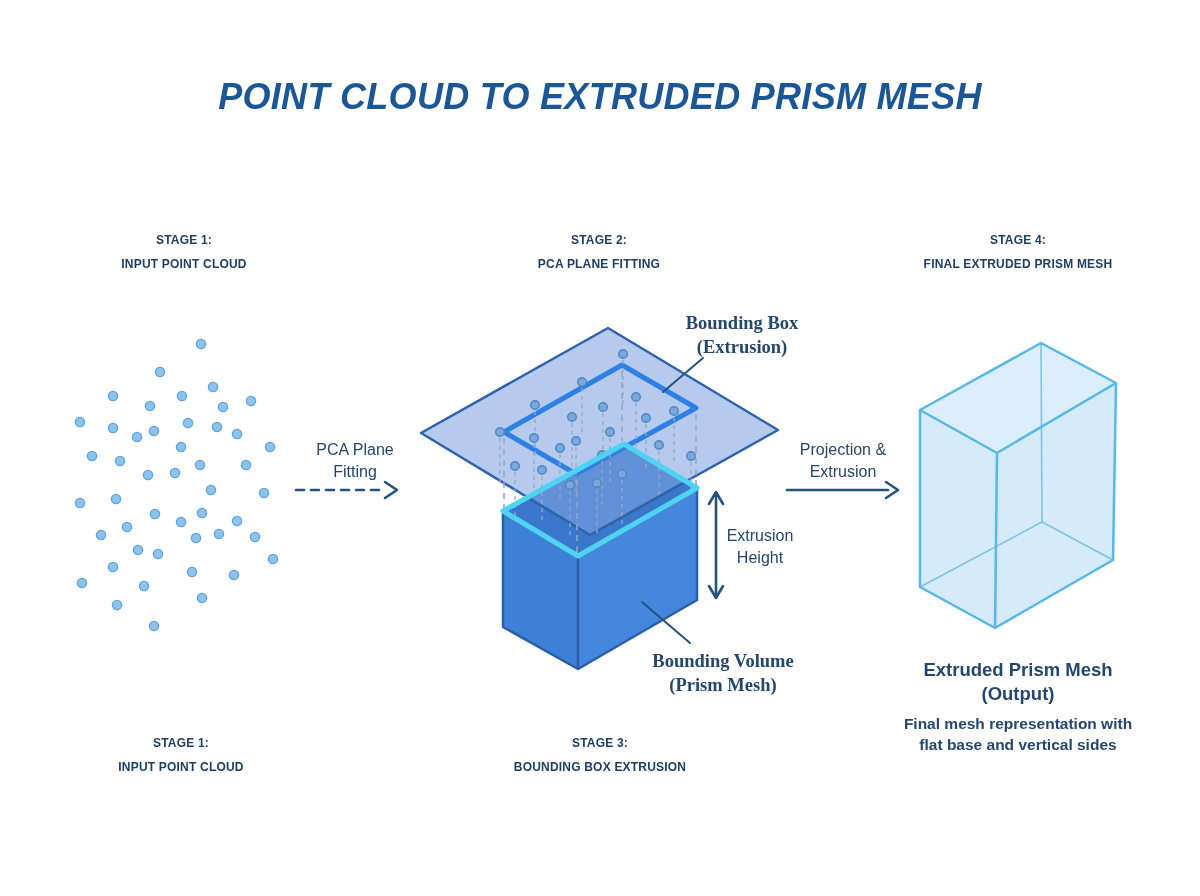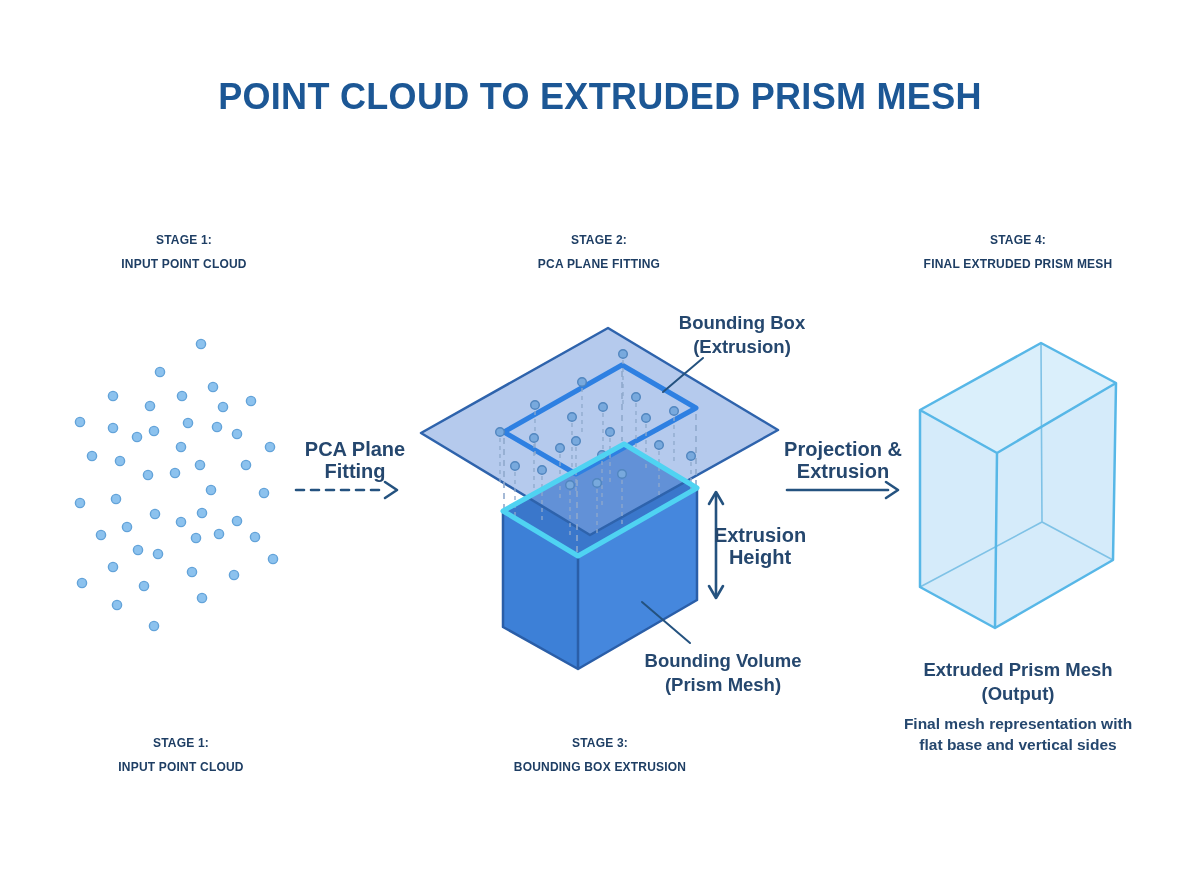--- a/index.html
+++ b/index.html
@@ -2,25 +2,25 @@
 <html style="--title: #1c5795; --heading: #1e3e64; --annotation: #25476e; --arrow: #24527f; --plane-fill: rgba(127,163,224,0.58); --plane-stroke: #2e63ac; --bbox-stroke: #2e80e2; --dash: #8fa9cc; --cloud-dot-fill: #8cc2ee; --cloud-dot-stroke: #63a3d9; --plane-dot-fill: #78a9dd; --plane-dot-stroke: #5186bf; --prism-top: #3a77cb; --prism-left: #3d80d7; --prism-right: #4587dd; --prism-edge: #2a5ea8; --prism-rim: #4fd3f2; --wire-fill: rgba(151,205,242,0.40); --wire-top-fill: rgba(182,223,248,0.50); --wire-edge: #57b7e7; --wire-inner: #7fc2e6;"><head>
 <meta charset="utf-8">
 <style>
   html,body{margin:0;padding:0;background:#ffffff;}
   .canvas{
     position:relative;width:1200px;height:896px;background:#ffffff;
     overflow:hidden;font-family:"Liberation Sans",sans-serif;
   }
   .layer{position:absolute;left:0;top:0;}
   .txt{position:absolute;transform:translateX(-50%);text-align:center;white-space:nowrap;}
-  .title{font-size:36px;font-weight:700;line-height:45px;color:var(--title);letter-spacing:.3px;}
+  .title{font-size:36px;font-weight:700;line-height:45px;color:var(--title);letter-spacing:.3px;font-style:italic;}
   .heading{font-size:12px;font-weight:700;line-height:23.5px;color:var(--heading);letter-spacing:.2px;}
   .ann{color:var(--annotation);}
-  .ann-lg{font-size:18.5px;font-weight:600;line-height:24px;}
-  .ann-md{font-size:20px;font-weight:700;line-height:21.5px;}
+  .ann-lg{font-size:18.5px;font-weight:600;line-height:24px;font-family:Liberation Serif, serif;}
+  .ann-md{font-size:16px;font-weight:400;line-height:21.5px;}
   .ann-bold{font-size:18.5px;font-weight:700;line-height:23.5px;}
   .ann-sm{font-size:15.5px;font-weight:700;line-height:20.5px;}
 </style>
 </head>
 <body>
 
 <div class="canvas">
 
   <svg class="layer" width="1200" height="896" viewBox="0 0 1200 896">
 

